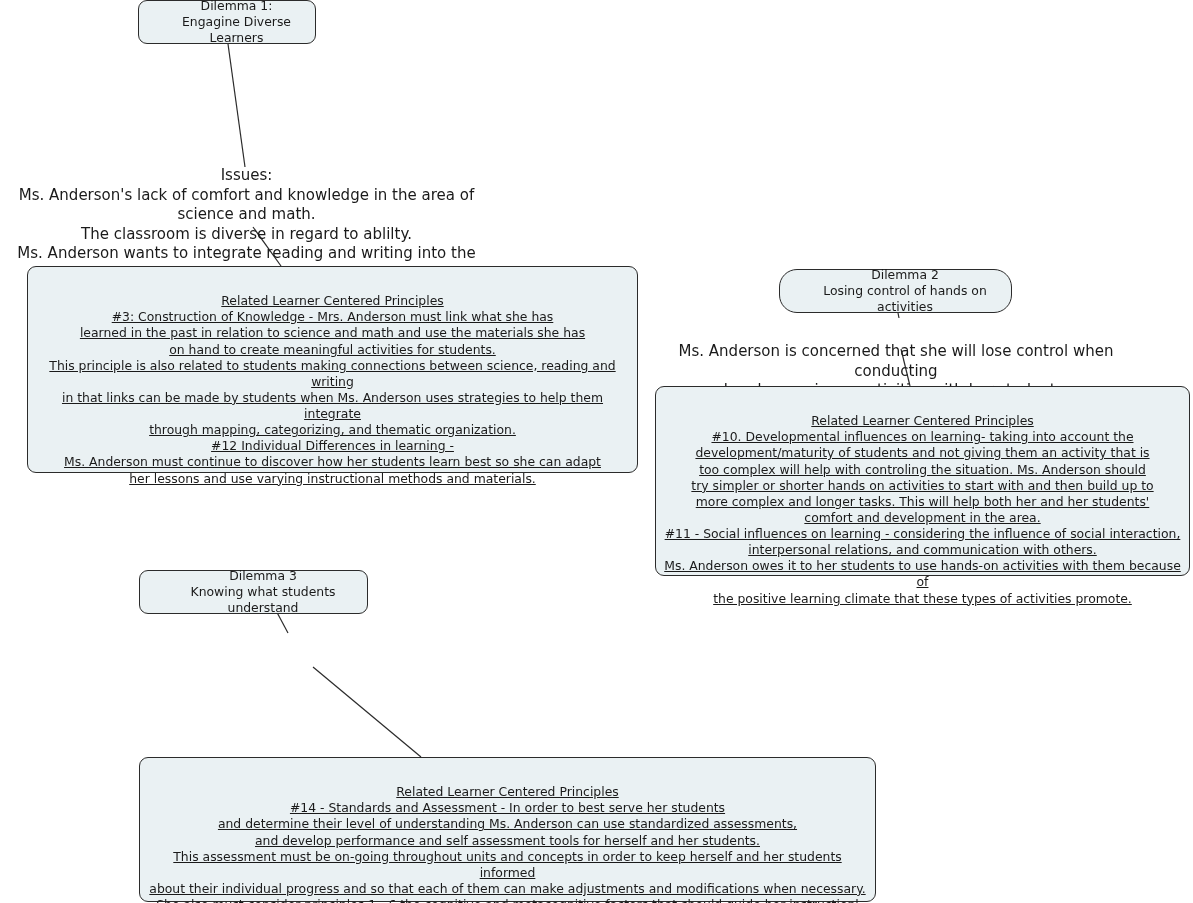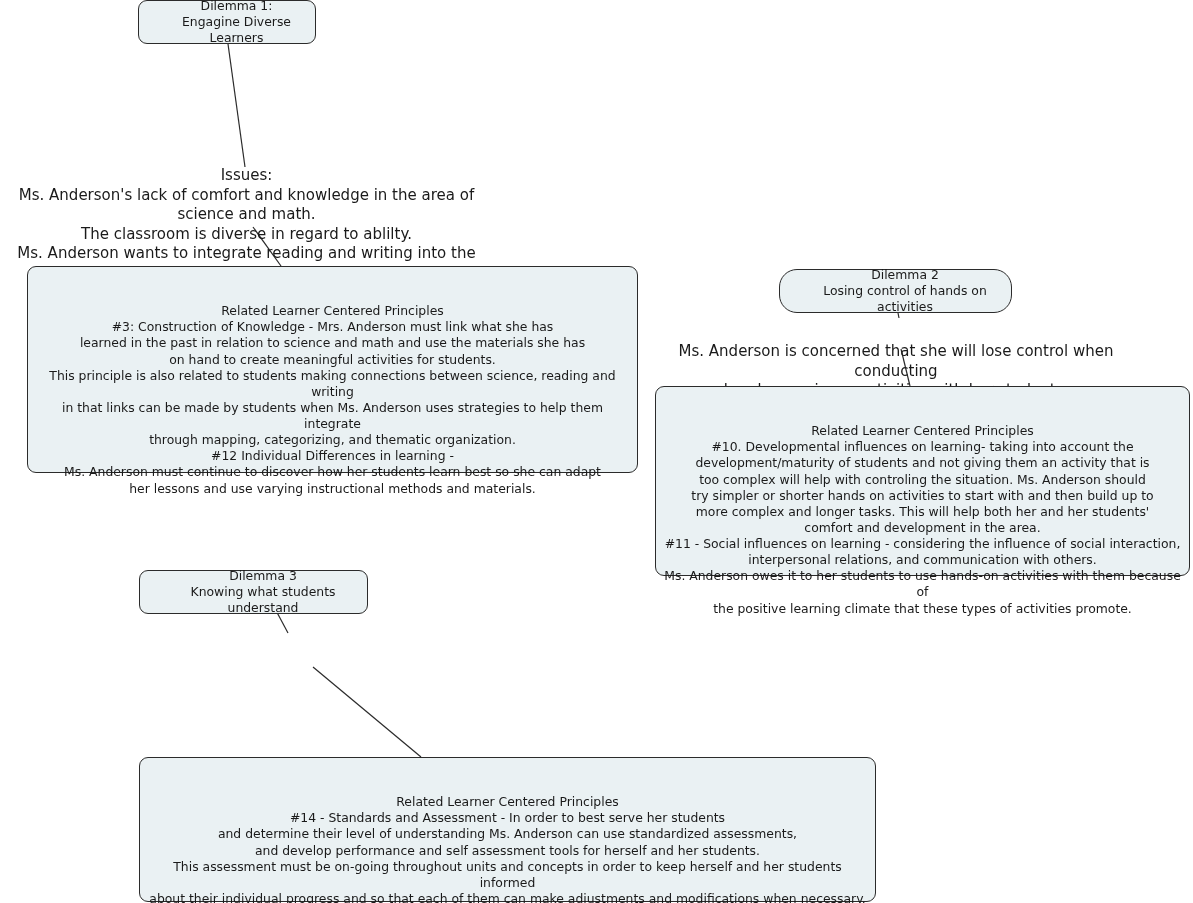--- a/index.html
+++ b/index.html
@@ -41,21 +41,22 @@
     color: #1a1a1a;
     padding: 5px 8px;
   }
   .node.dilemma {
     display: flex;
     align-items: center;
     justify-content: center;
     padding-left: 27px;
   }
   .node.principles {
-    padding-top: 20px;
+    padding-top: 10px;
+    text-decoration: underline;
   }
   .freetext {
     position: absolute;
     text-align: center;
     white-space: pre-line;
     line-height: 1.30;
     font-size: 15px;
     color: #1a1a1a;
   }
 </style>

